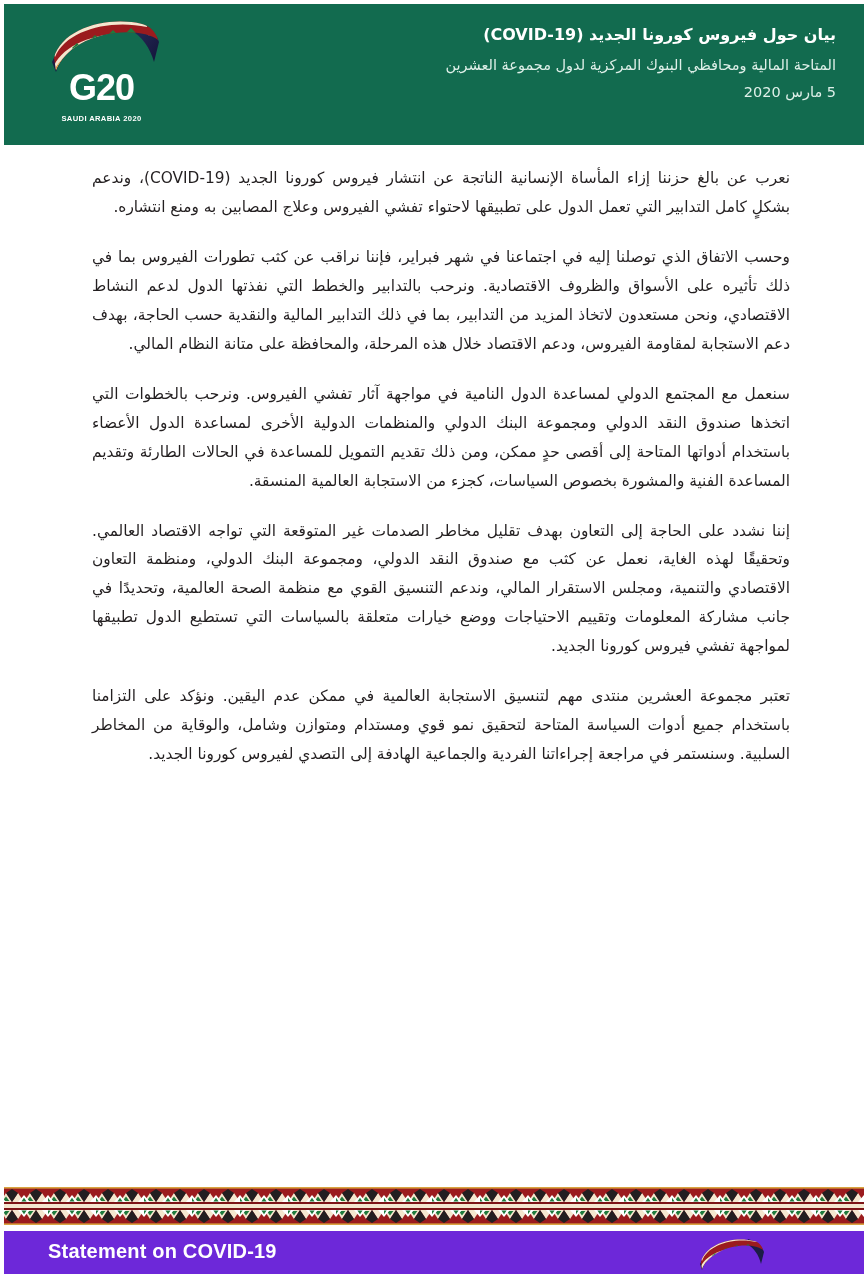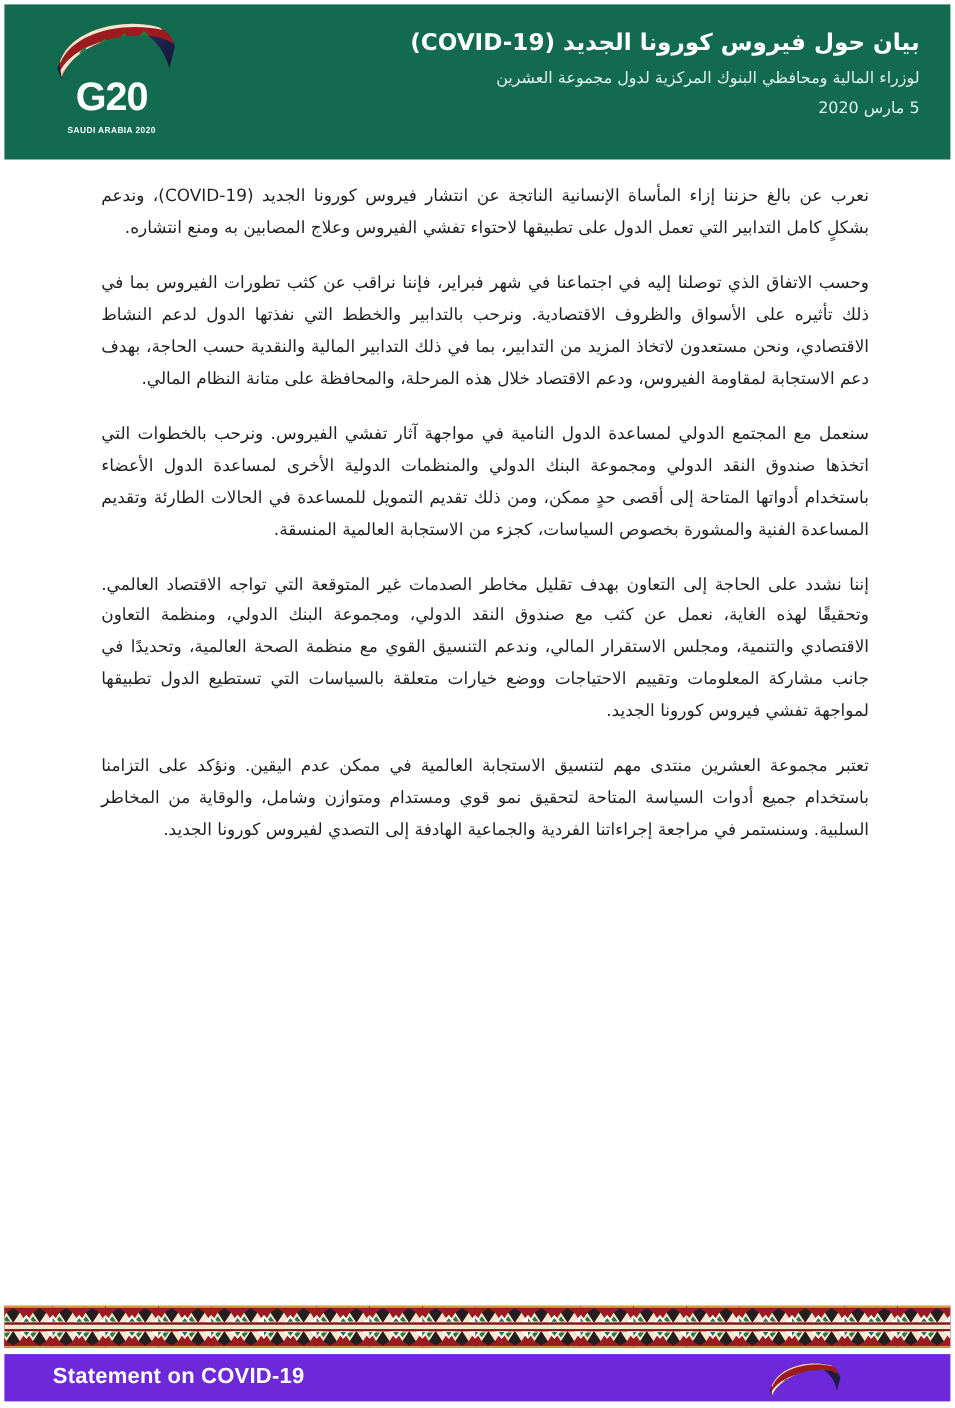--- a/index.html
+++ b/index.html
@@ -80,21 +80,21 @@
   .header-text {
     position: absolute;
     right: 28px;
     top: 20px;
     width: 560px;
     text-align: right;
     direction: rtl;
   }
   .header-title {
     color: #ffffff;
-    font-size: 21px;
+    font-size: 16px;
     font-weight: bold;
     line-height: 1.35;
     margin: 0 0 9px 0;
     font-family: "DejaVu Sans", sans-serif;
   }
   .header-subtitle {
     color: #dff0e9;
     font-size: 14.5px;
     font-weight: normal;
     line-height: 1.5;
@@ -252,21 +252,21 @@
             </g>
           </g>
         </svg>
       </div>
       <div class="logo-g20">G20</div>
       <div class="logo-sub">SAUDI ARABIA 2020</div>
     </div>
 
     <div class="header-text">
       <h1 class="header-title">بيان حول فيروس كورونا الجديد (COVID-19)</h1>
-      <div class="header-subtitle">لوزراء المالية ومحافظي البنوك المركزية لدول مجموعة العشرين</div>
+      <div class="header-subtitle">المتاحة المالية ومحافظي البنوك المركزية لدول مجموعة العشرين</div>
       <div class="header-date">5 مارس 2020</div>
     </div>
   </div>
 
   <div class="body-area">
     <p class="para">نعرب عن بالغ حزننا إزاء المأساة الإنسانية الناتجة عن انتشار فيروس كورونا الجديد (COVID-19)، وندعم بشكلٍ كامل التدابير التي تعمل الدول على تطبيقها لاحتواء تفشي الفيروس وعلاج المصابين به ومنع انتشاره.</p>
     <p class="para">وحسب الاتفاق الذي توصلنا إليه في اجتماعنا في شهر فبراير، فإننا نراقب عن كثب تطورات الفيروس بما في ذلك تأثيره على الأسواق والظروف الاقتصادية. ونرحب بالتدابير والخطط التي نفذتها الدول لدعم النشاط الاقتصادي، ونحن مستعدون لاتخاذ المزيد من التدابير، بما في ذلك التدابير المالية والنقدية حسب الحاجة، بهدف دعم الاستجابة لمقاومة الفيروس، ودعم الاقتصاد خلال هذه المرحلة، والمحافظة على متانة النظام المالي.</p>
     <p class="para">سنعمل مع المجتمع الدولي لمساعدة الدول النامية في مواجهة آثار تفشي الفيروس. ونرحب بالخطوات التي اتخذها صندوق النقد الدولي ومجموعة البنك الدولي والمنظمات الدولية الأخرى لمساعدة الدول الأعضاء باستخدام أدواتها المتاحة إلى أقصى حدٍ ممكن، ومن ذلك تقديم التمويل للمساعدة في الحالات الطارئة وتقديم المساعدة الفنية والمشورة بخصوص السياسات، كجزء من الاستجابة العالمية المنسقة.</p>
     <p class="para">إننا نشدد على الحاجة إلى التعاون بهدف تقليل مخاطر الصدمات غير المتوقعة التي تواجه الاقتصاد العالمي. وتحقيقًا لهذه الغاية، نعمل عن كثب مع صندوق النقد الدولي، ومجموعة البنك الدولي، ومنظمة التعاون الاقتصادي والتنمية، ومجلس الاستقرار المالي، وندعم التنسيق القوي مع منظمة الصحة العالمية، وتحديدًا في جانب مشاركة المعلومات وتقييم الاحتياجات ووضع خيارات متعلقة بالسياسات التي تستطيع الدول تطبيقها لمواجهة تفشي فيروس كورونا الجديد.</p>
     <p class="para">تعتبر مجموعة العشرين منتدى مهم لتنسيق الاستجابة العالمية في ممكن عدم اليقين. ونؤكد على التزامنا باستخدام جميع أدوات السياسة المتاحة لتحقيق نمو قوي ومستدام ومتوازن وشامل، والوقاية من المخاطر السلبية. وسنستمر في مراجعة إجراءاتنا الفردية والجماعية الهادفة إلى التصدي لفيروس كورونا الجديد.</p>

